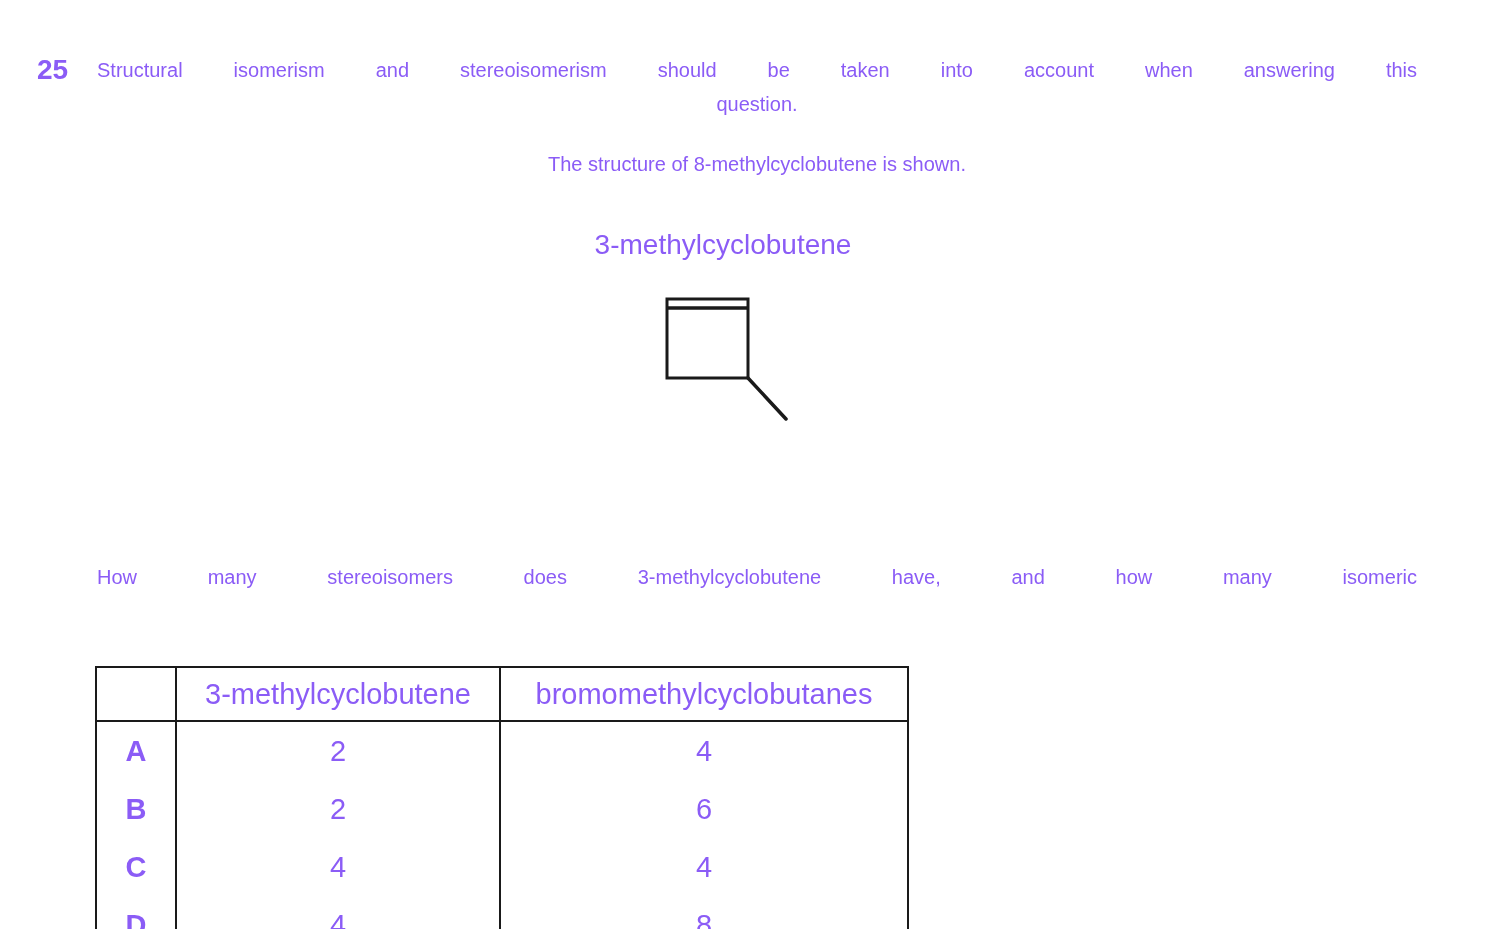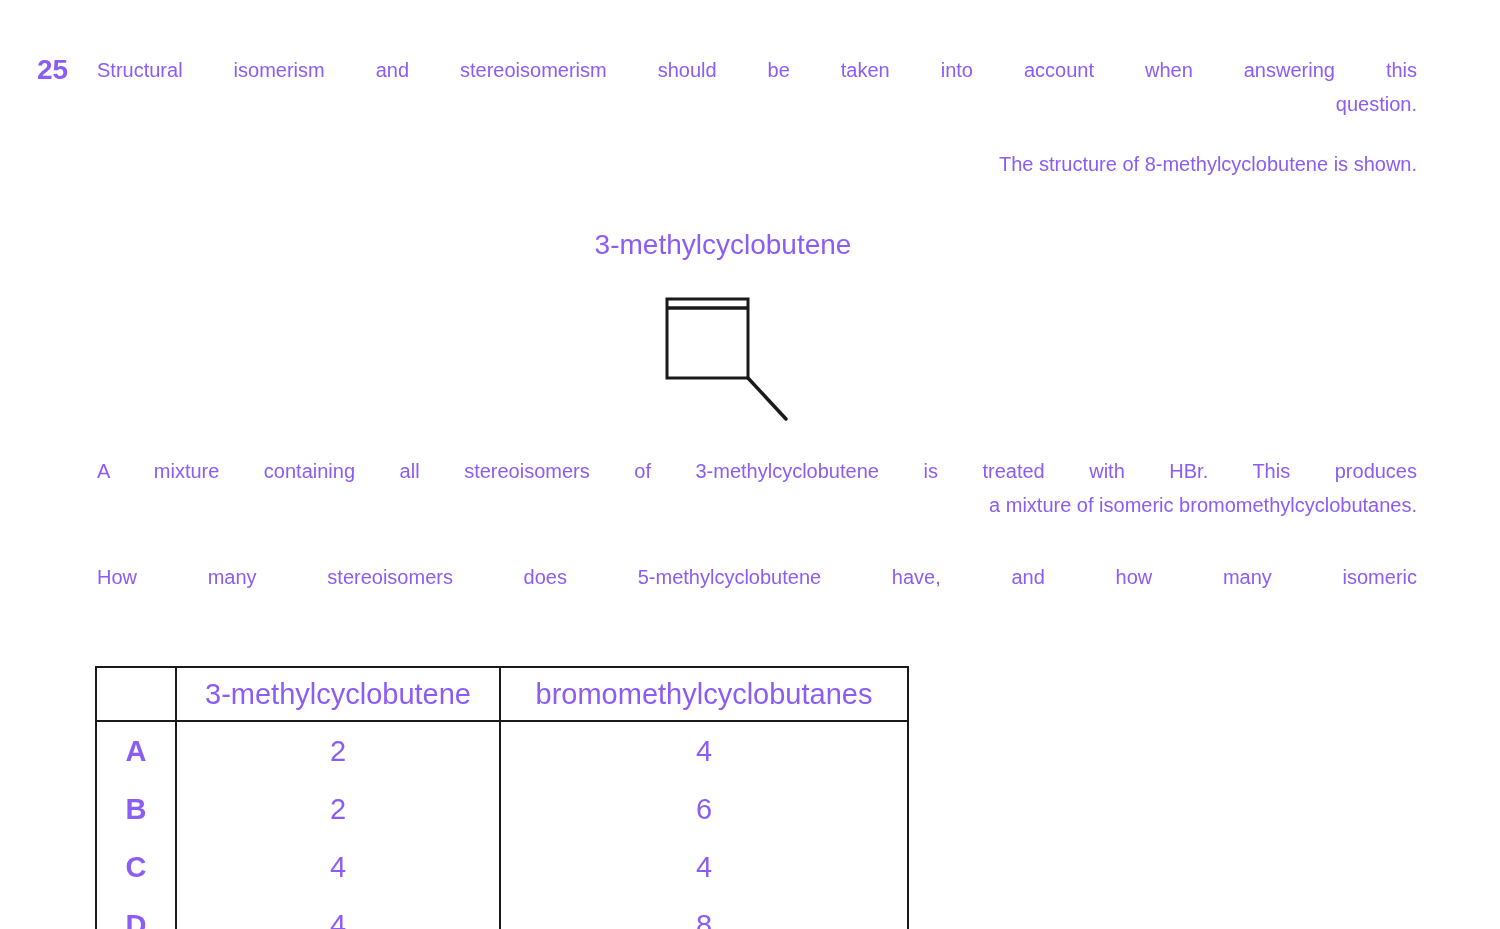--- a/index.html
+++ b/index.html
@@ -22,21 +22,21 @@
     font-weight: bold;
   }
   .para {
     position: absolute;
     left: 97px;
     width: 1320px;
     font-size: 20px;
     line-height: 34px;
   }
   .jline { text-align: justify; text-align-last: justify; }
-  .lline { text-align: right; }
+  .lline { text-align: center; }
   #p1 { top: 9px; }
   #p2 { top: 103px; }
   #p3 { top: 410px; }
   #p4 { top: 516px; }
   .struct-label {
     position: absolute;
     left: 723px;
     top: 184px;
     transform: translateX(-50%);
     font-size: 28px;
@@ -88,27 +88,23 @@
   </div>
 
   <div class="struct-label">3-methylcyclobutene</div>
 
   <svg class="structure-svg" width="145" height="140" viewBox="0 0 145 140" xmlns="http://www.w3.org/2000/svg">
     <path d="M 12 10 H 93 V 89 H 12 Z" fill="none" stroke="#1a1a1a" stroke-width="3" stroke-linejoin="miter"></path>
     <line x1="12" y1="19" x2="93" y2="19" stroke="#1a1a1a" stroke-width="3.5"></line>
     <line x1="93" y1="89" x2="131" y2="130" stroke="#1a1a1a" stroke-width="3.5" stroke-linecap="round"></line>
   </svg>
 
-  <div class="para" id="p3">
-    <div class="jline">A mixture containing all stereoisomers of 3-methylcyclobutene is treated with HBr. This produces</div>
-    <div class="lline">a mixture of isomeric bromomethylcyclobutanes.</div>
-  </div>
 
   <div class="para" id="p4">
-    <div class="jline">How many stereoisomers does 5-methylcyclobutene have, and how many isomeric</div>
+    <div class="jline">How many stereoisomers does 3-methylcyclobutene have, and how many isomeric</div>
   </div>
 
   <table class="answer-table">
     <colgroup>
       <col class="col-letter">
       <col class="col-mcb">
       <col class="col-bmcb">
     </colgroup>
     <thead>
       <tr>

